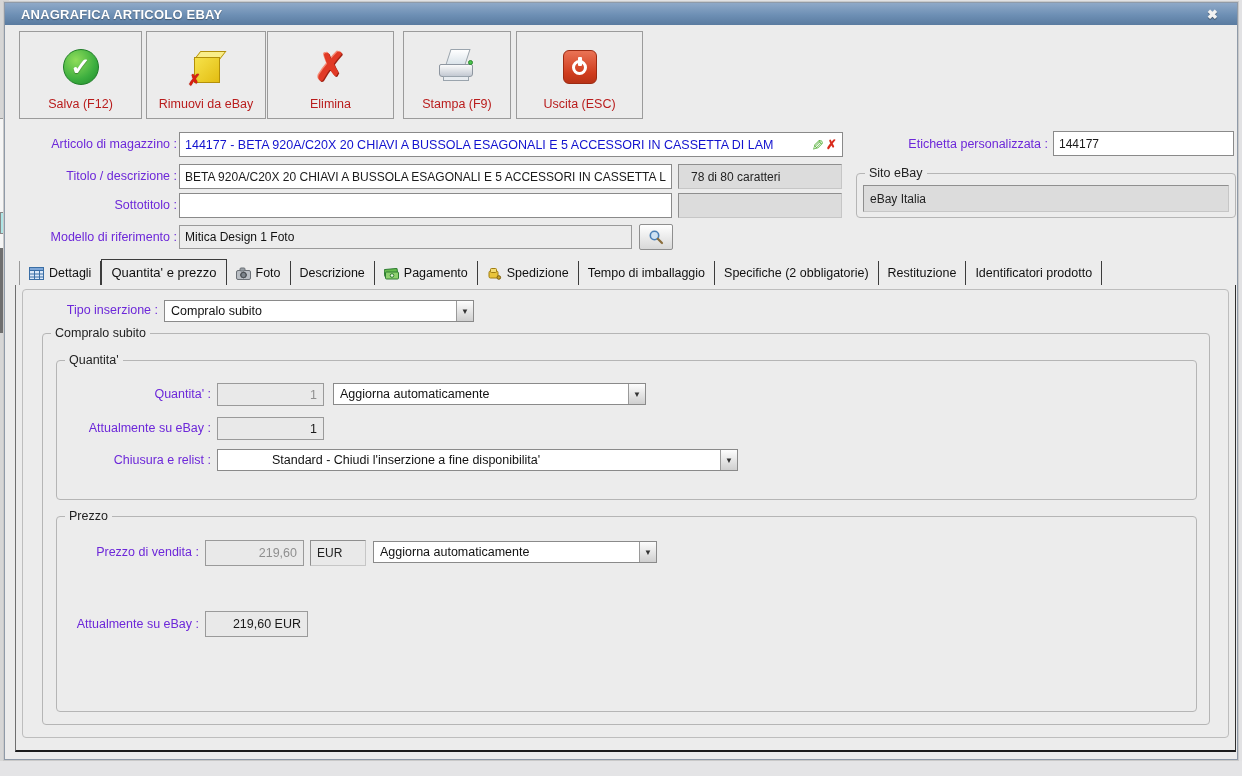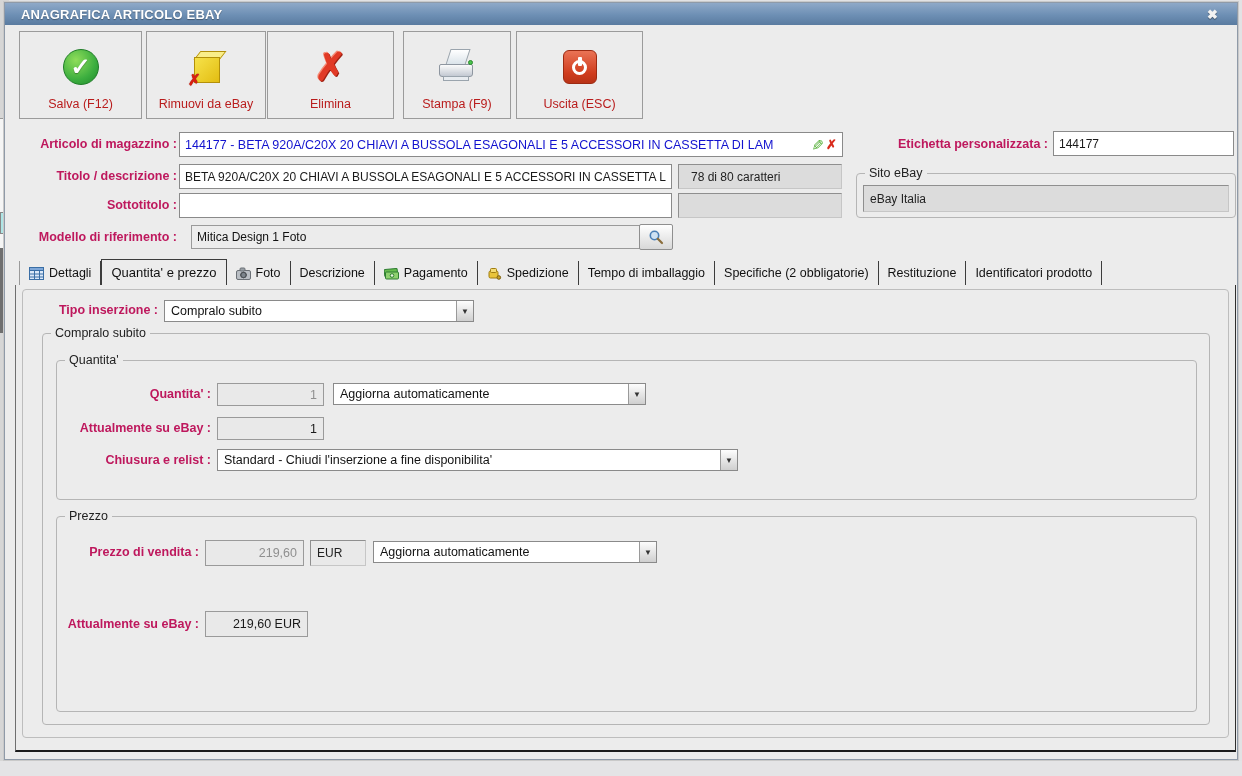--- a/index.html
+++ b/index.html
@@ -56,21 +56,21 @@
   .ic-printer .led { position:absolute; right:5px; top:13px; width:5px; height:5px; border-radius:50%;
     background:#49c24c; border:1px solid #2c8a2f; }
   .ic-power { position:relative; width:34px; height:34px; border-radius:6px;
     background:linear-gradient(#ea7355,#cf3c1d 70%, #b93317); border:1px solid #9c2a12;
     display:flex; align-items:center; justify-content:center; }
   .ic-power .ring { width:15px; height:15px; border-radius:50%; border:3px solid #ffffff; }
   .ic-power .bar { position:absolute; top:6px; left:50%; transform:translateX(-50%);
     width:4px; height:9px; background:#ffffff; border-radius:1px; }
 
   
-  .flabel { position:absolute; text-align:right; font-size:12.5px; color:#be185d; white-space:nowrap;font-weight:bold; }
+  .flabel { position:absolute; text-align:right; font-size:12.5px; color:#6d28d9; white-space:nowrap; }
   .field { position:absolute; background:#ffffff; border:1px solid #8a8a8a; height:25px;
     display:flex; align-items:center; padding:0 5px; overflow:hidden; white-space:nowrap; }
   .field.blue { color:#1212cf; font-size:12.5px; }
   .field .txt { flex:1; overflow:hidden; text-overflow:clip; white-space:nowrap; }
   .mini-ic { flex:0 0 auto; margin-left:3px; font-size:14px; line-height:14px; }
   .pencil { color:#52ae35; transform:rotate(90deg); font-size:15px; }
   .redx { color:#d92b1c; font-weight:bold; font-size:13px; }
   .gray-box { position:absolute; background:#dcdcdc; height:25px;
     border:1px solid; border-color:#8f8f8f #c6c6c6 #c6c6c6 #8f8f8f;
     display:flex; align-items:center; padding:0 6px; color:#222; }
@@ -186,21 +186,21 @@
     </div>
     <div class="gray-box" style="left:673px; top:161px; width:164px;padding-left:12px;">78 di 80 caratteri</div>
 
     <div class="flabel" style="left:20px; top:195px; width:152px;">Sottotitolo :</div>
     <div class="field" style="left:174px; top:190px; width:493px;">
       <span class="txt"></span>
     </div>
     <div class="gray-box" style="left:673px; top:190px; width:164px;"></div>
 
     <div class="flabel" style="left:20px; top:227px; width:152px;">Modello di riferimento :</div>
-    <div class="ro-field" style="left:174px; top:222px; width:453px;margin-left:12px;">
+    <div class="ro-field" style="left:174px; top:222px; width:453px;">
       <span>Mitica Design 1 Foto</span>
     </div>
     <div class="sq-btn" style="left:634px; top:221px;">
       <svg width="16" height="16" viewBox="0 0 16 16">
         <circle cx="6.5" cy="6.5" r="4.2" fill="#cfe2f3" stroke="#4b7fb5" stroke-width="1.6"></circle>
         <line x1="9.8" y1="9.8" x2="14" y2="14" stroke="#8a6d3b" stroke-width="2.2" stroke-linecap="round"></line>
       </svg>
     </div>
 
     <div class="flabel" style="left:880px; top:134px; width:163px;">Etichetta personalizzata :</div>
@@ -297,21 +297,21 @@
           <div class="dis-input dim" style="left:160px; top:22px; width:107px;">1</div>
           <div class="combo" style="left:276px; top:22px; width:313px;">
             <span class="ctxt">Aggiorna automaticamente</span>
             <span class="cbtn">▼</span>
           </div>
 
           <div class="flabel" style="left:20px; top:60px; width:134px;">Attualmente su eBay :</div>
           <div class="dis-input dark" style="left:160px; top:56px; width:107px;">1</div>
 
           <div class="flabel" style="left:20px; top:92px; width:134px;">Chiusura e relist :</div>
-          <div class="combo" style="left:160px; top:88px; width:521px;">
+          <div class="combo" style="left:160px; top:88px; width:521px;padding-left:48px;">
             <span class="ctxt">Standard - Chiudi l'inserzione a fine disponibilita'</span>
             <span class="cbtn">▼</span>
           </div>
         </div>
 
         <div class="groupbox" style="left:13px; top:182px; width:1141px; height:196px;">
           <span class="glabel">Prezzo</span>
 
           <div class="flabel" style="left:30px; top:28px; width:112px;">Prezzo di vendita :</div>
           <div class="dis-input dim" style="left:148px; top:23px; width:99px; height:26px;">219,60</div>

